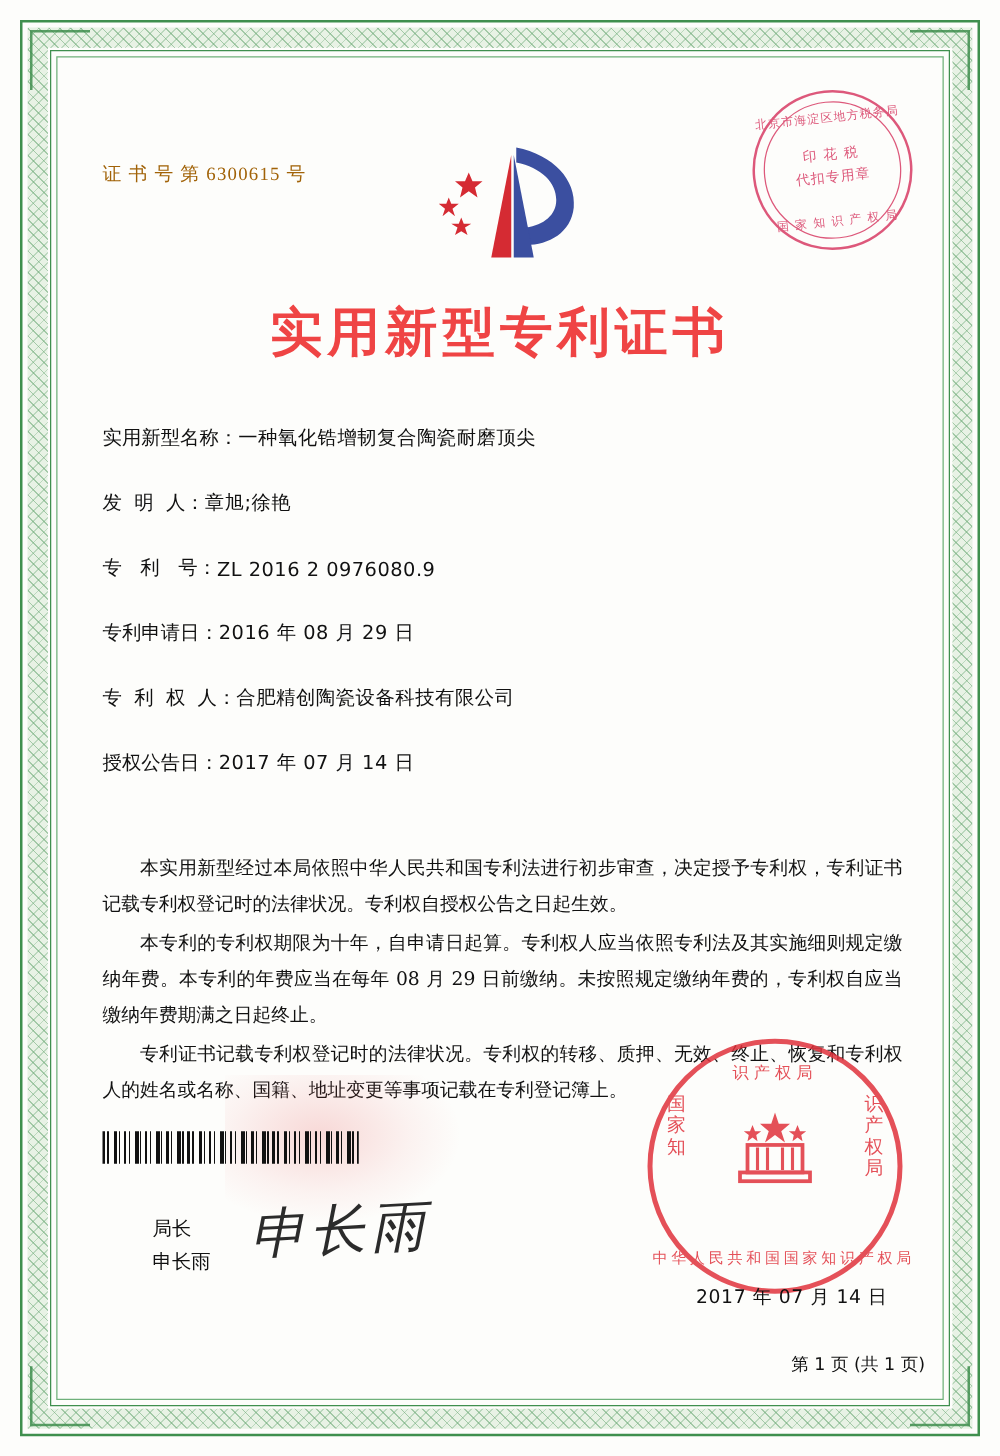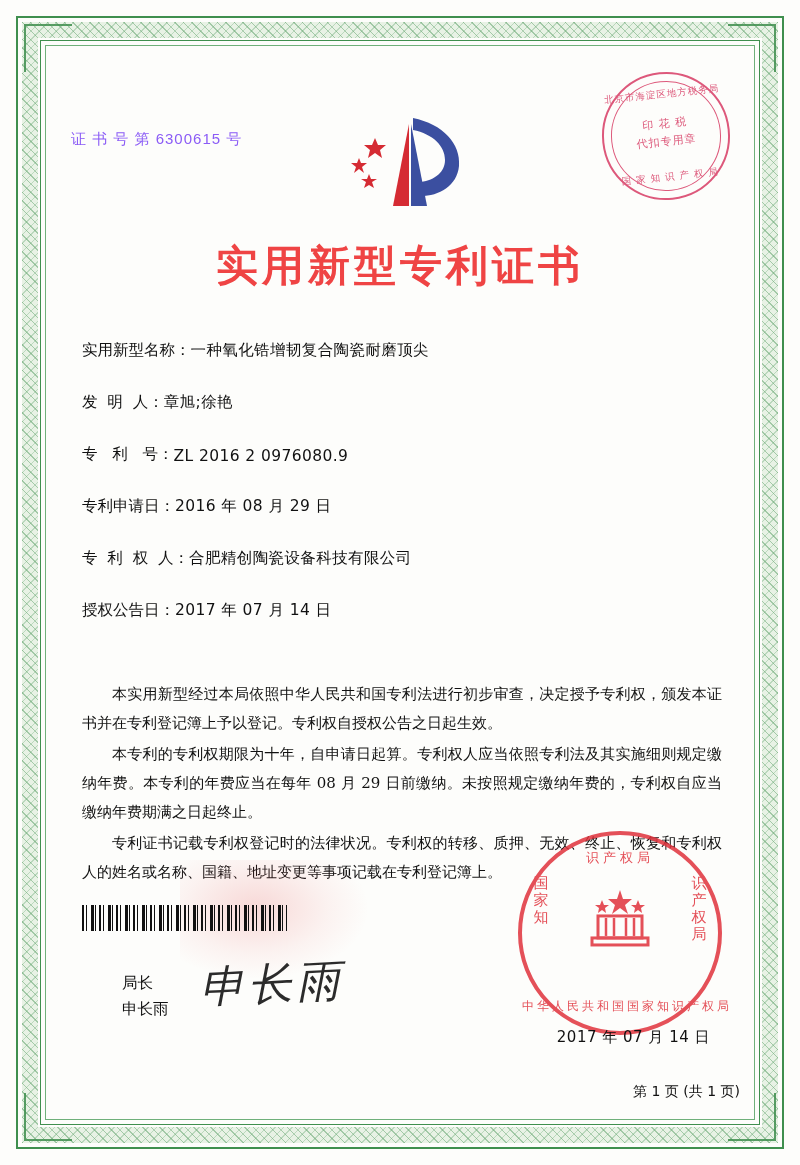--- a/index.html
+++ b/index.html
@@ -76,26 +76,26 @@
   .corner.br { right: 24px; bottom: 24px; border-left: none; border-top: none; }
 
   .content {
     position: absolute;
     left: 60px; top: 60px; right: 60px; bottom: 60px;
   }
 
   
   .cert-no {
     position: absolute;
-    left: 11px;
+    left: 22px;
     top: 70px;
     font-size: 15px;
-    color: #8b5cf6;
+    color: #a16207;
     letter-spacing: 1px;
-    font-family: Liberation Sans, sans-serif;
+    font-family: Liberation Serif, serif;
   }
 
   
   .logo {
     position: absolute;
     left: 275px;
     top: 50px;
     width: 150px;
     height: 110px;
   }
@@ -352,21 +352,21 @@
         <span class="field-label">专  利  权  人：</span>
         <span class="field-value">合肥精创陶瓷设备科技有限公司</span>
       </div>
       <div class="field-row">
         <span class="field-label">授权公告日：</span>
         <span class="field-value">2017 年 07 月 14 日</span>
       </div>
     </div>
 
     <div class="paragraphs">
-      <p>本实用新型经过本局依照中华人民共和国专利法进行初步审查，决定授予专利权，颁发本证书并在专利登记簿上予以登记。专利权自授权公告之日起生效。</p>
+      <p>本实用新型经过本局依照中华人民共和国专利法进行初步审查，决定授予专利权，专利证书记载专利权登记时的法律状况。专利权自授权公告之日起生效。</p>
       <p>本专利的专利权期限为十年，自申请日起算。专利权人应当依照专利法及其实施细则规定缴纳年费。本专利的年费应当在每年 08 月 29 日前缴纳。未按照规定缴纳年费的，专利权自应当缴纳年费期满之日起终止。</p>
       <p>专利证书记载专利权登记时的法律状况。专利权的转移、质押、无效、终止、恢复和专利权人的姓名或名称、国籍、地址变更等事项记载在专利登记簿上。</p>
     </div>
 
     <div class="ink-smudge"></div>
 
     <div class="barcode"></div>
 
     <div class="sign-block">
       <div>局长</div>

